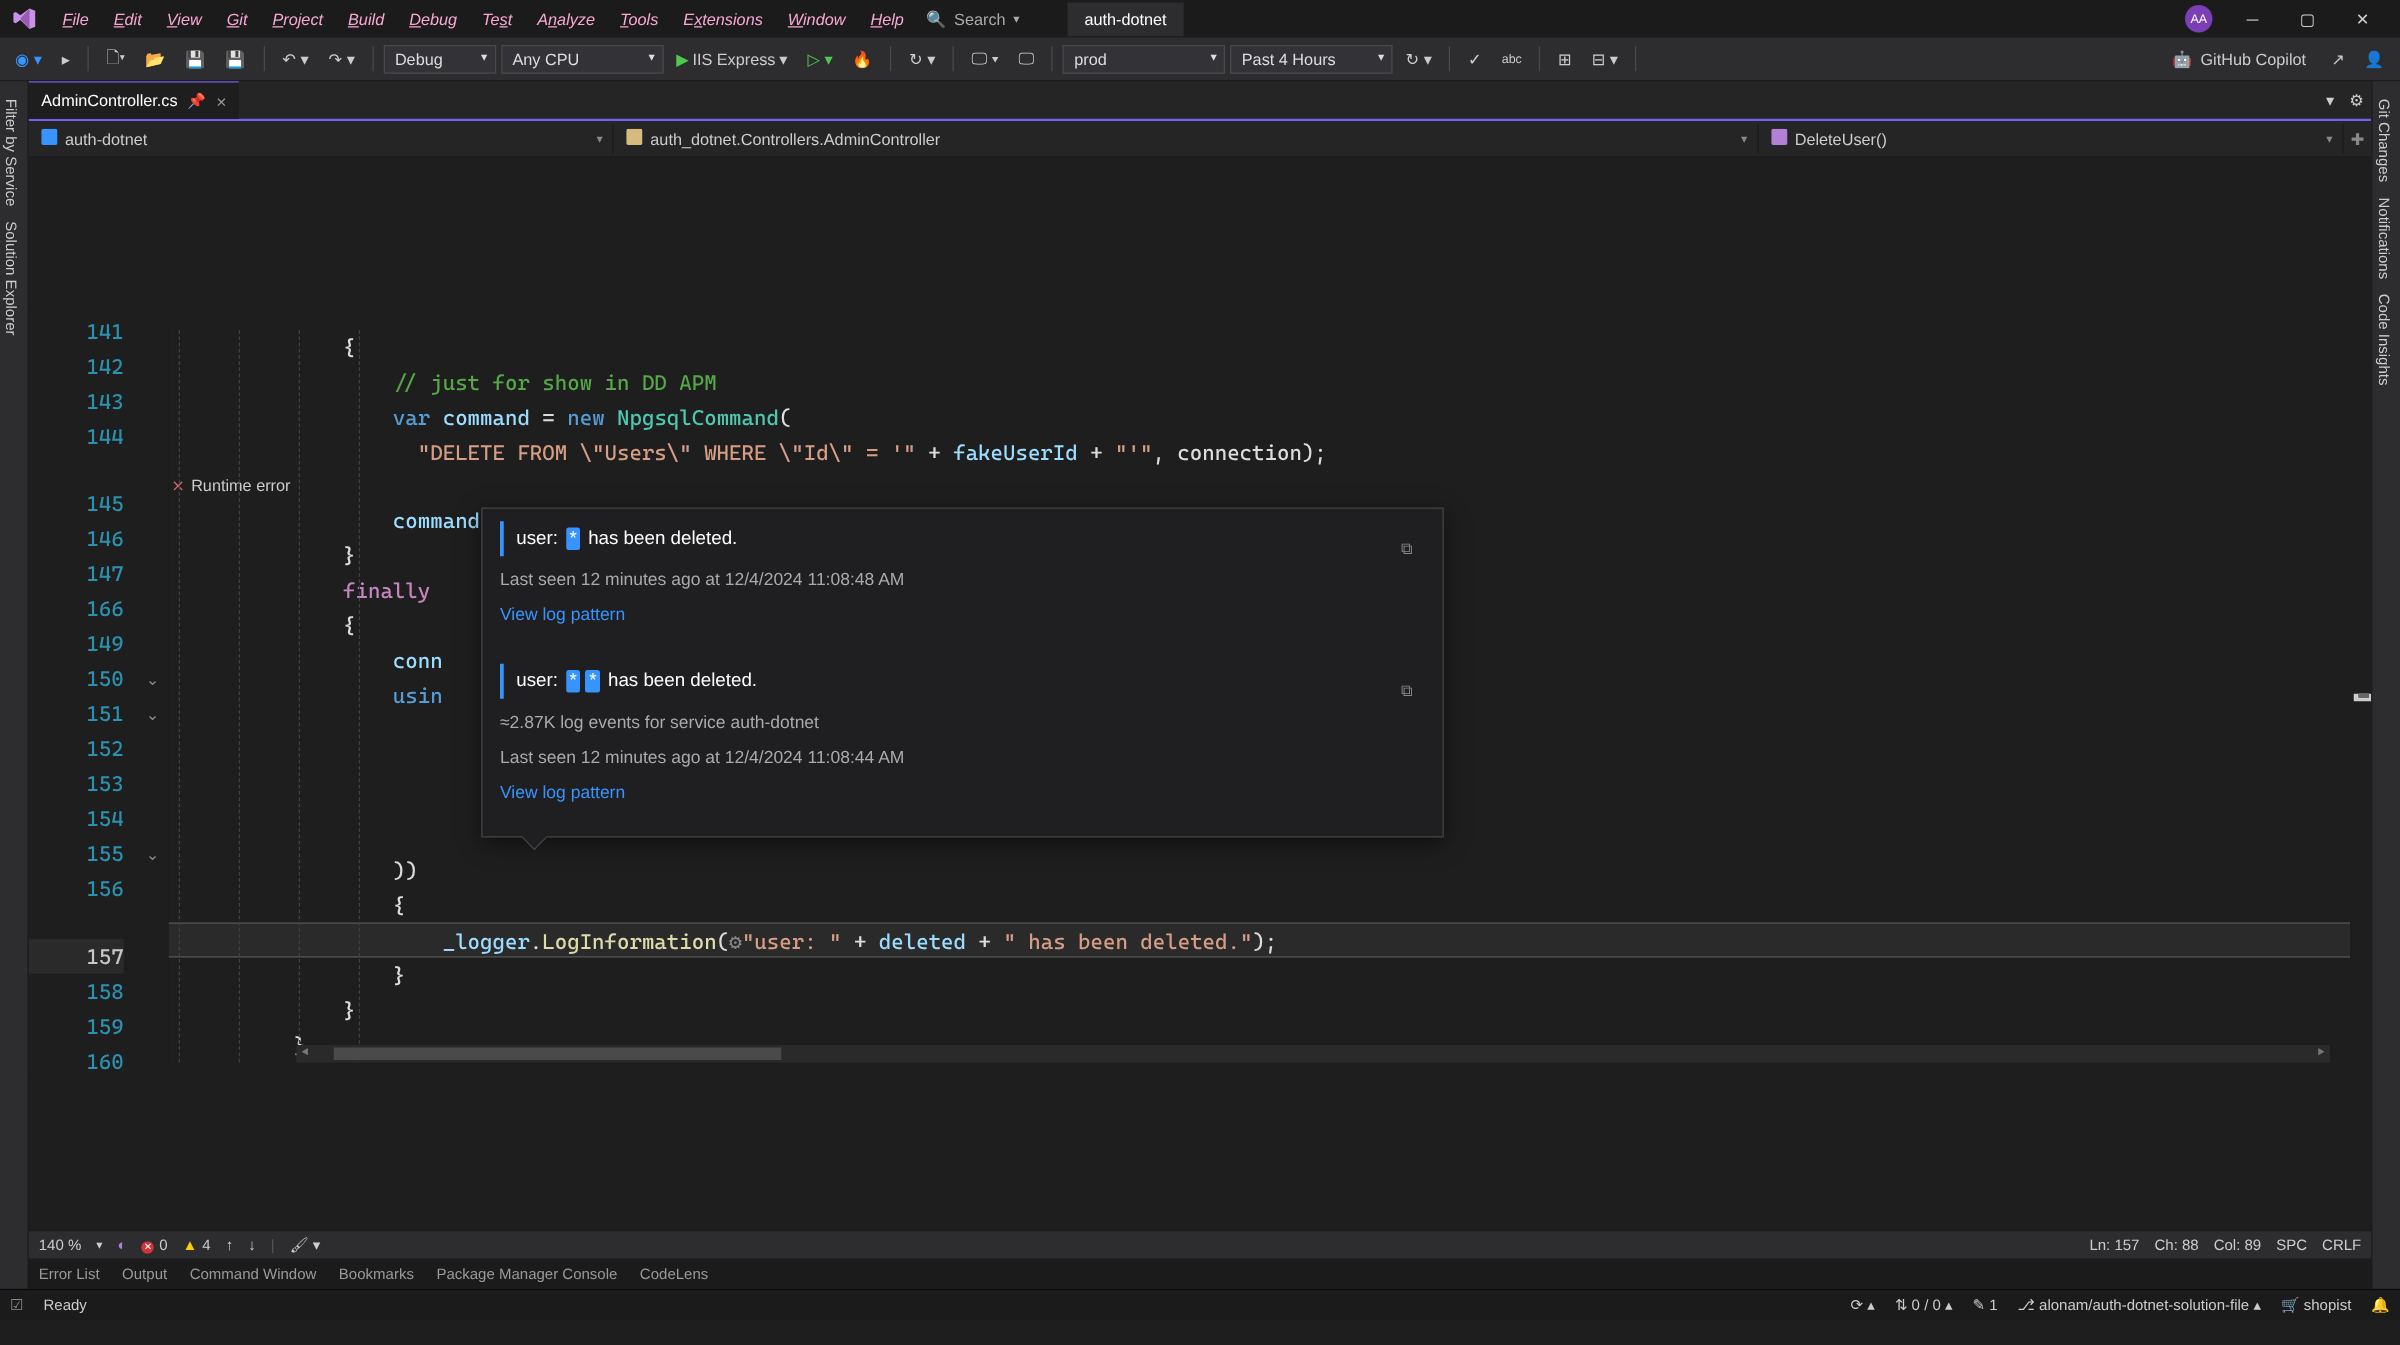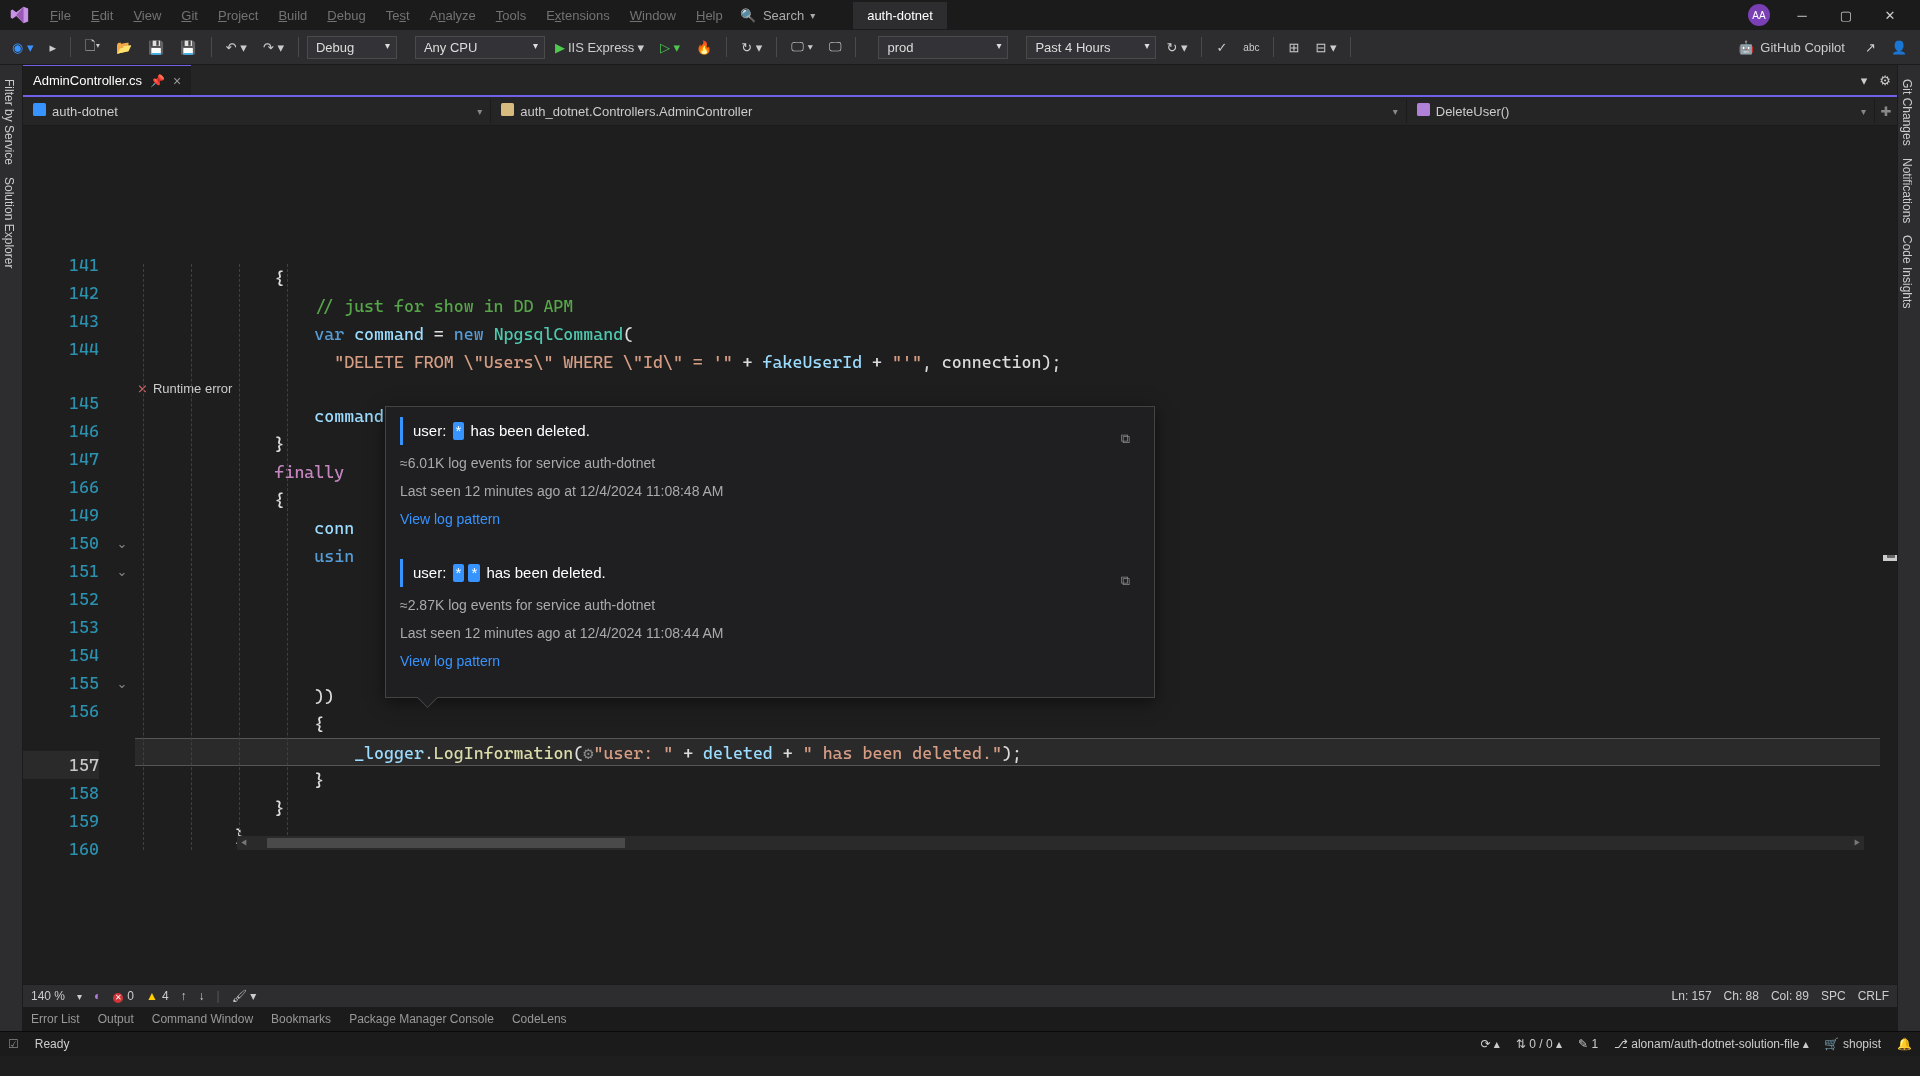--- a/index.html
+++ b/index.html
@@ -1,31 +1,31 @@
 <!DOCTYPE html>
 <html><head>
 <meta charset="utf-8">
 <style>
 html,body{margin:0;padding:0;height:100%;width:100%;overflow:hidden;background:#1e1e1e;font-family:"Segoe UI",Arial,sans-serif;font-size:13px;color:#cccccc;}
 .titlebar{height:30px;background:#1b1b1c;display:flex;align-items:center;padding:0 8px;}
 .vs-logo{width:22px;height:22px;margin-right:10px;display:flex;align-items:center;}
 .menu{display:flex;gap:0;}
-.menu-item{padding:4px 10px;color:#737373;cursor:pointer;}
+.menu-item{padding:4px 10px;color:#f9a8d4;cursor:pointer;font-style:italic;}
 .menu-item u{text-decoration:underline;}
 .spacer{flex:1;}
 .search-box{padding:2px 8px;color:#aaa;display:flex;align-items:center;gap:6px;}
 .doc-tab{background:#2d2d30;padding:6px 14px;color:#fff;margin-left:30px;}
 .avatar{width:22px;height:22px;border-radius:50%;background:#7b3fb5;color:#fff;display:flex;align-items:center;justify-content:center;font-size:10px;margin:0 10px;}
 .win-btn{width:44px;height:30px;display:flex;align-items:center;justify-content:center;color:#ccc;cursor:pointer;}
 .toolbar{height:34px;background:#2d2d30;display:flex;align-items:center;padding:0 6px;gap:4px;border-bottom:1px solid #1b1b1c;}
 .tbtn{padding:4px 6px;color:#ccc;cursor:pointer;display:flex;align-items:center;gap:3px;}
 .tsep{width:1px;height:20px;background:#4a4a4a;margin:0 4px;}
 .dropdown{background:#333337;border:1px solid #4a4a4a;padding:3px 20px 3px 8px;color:#ddd;min-width:60px;position:relative;}
 .dropdown::after{content:"▾";position:absolute;right:6px;font-size:10px;}
-.dropdown.wide{min-width:100px;margin-left:14px;}
+.dropdown.wide{min-width:100px;}
 .copilot{margin-left:auto;display:flex;align-items:center;gap:6px;padding:4px 10px;}
 .main{display:flex;height:calc(100% - 30px - 34px - 22px - 24px);}
 .sidebar-left{width:22px;background:#2d2d30;border-right:1px solid #1b1b1c;padding-top:8px;}
 .vtext{writing-mode:vertical-rl;font-size:12px;color:#ccc;padding:6px 2px;cursor:pointer;}
 .sidebar-right{width:22px;background:#2d2d30;border-left:1px solid #1b1b1c;padding-top:8px;}
 .editor-area{flex:1;display:flex;flex-direction:column;background:#1e1e1e;min-width:0;}
 .tabs-row{height:30px;background:#252526;display:flex;align-items:stretch;border-bottom:2px solid #7160e8;}
 .etab{background:#1e1e1e;padding:6px 10px;display:flex;align-items:center;gap:8px;color:#fff;border-top:1px solid #7160e8;}
 .etab .pin{color:#999;font-size:12px;}
 .etab .close{color:#999;font-size:14px;cursor:pointer;}
@@ -279,21 +279,20 @@
 <div class="line">              <span>}</span></div>
 <div class="line">          <span>}</span></div>
 
         <div class="popup" style="left:250px;top:146px;width:740px">
           <div style="margin-bottom:14px;position:relative">
             <span class="popup-ext">⧉</span>
             <div class="popup-row">
               <div class="popup-bar"></div>
               <div class="popup-pattern"><span>user:</span> <span class="star">*</span> <span>has been deleted.</span></div>
             </div>
-            <div class="popup-meta">≈6.01K log events for service auth-dotnet</div>
             <div class="popup-meta">Last seen 12 minutes ago at 12/4/2024 11:08:48 AM</div>
             <span class="popup-link">View log pattern</span>
           </div>
           <div style="position:relative">
             <span class="popup-ext">⧉</span>
             <div class="popup-row">
               <div class="popup-bar"></div>
               <div class="popup-pattern"><span>user:</span> <span class="star">*</span><span class="star">*</span> <span>has been deleted.</span></div>
             </div>
             <div class="popup-meta">≈2.87K log events for service auth-dotnet</div>

